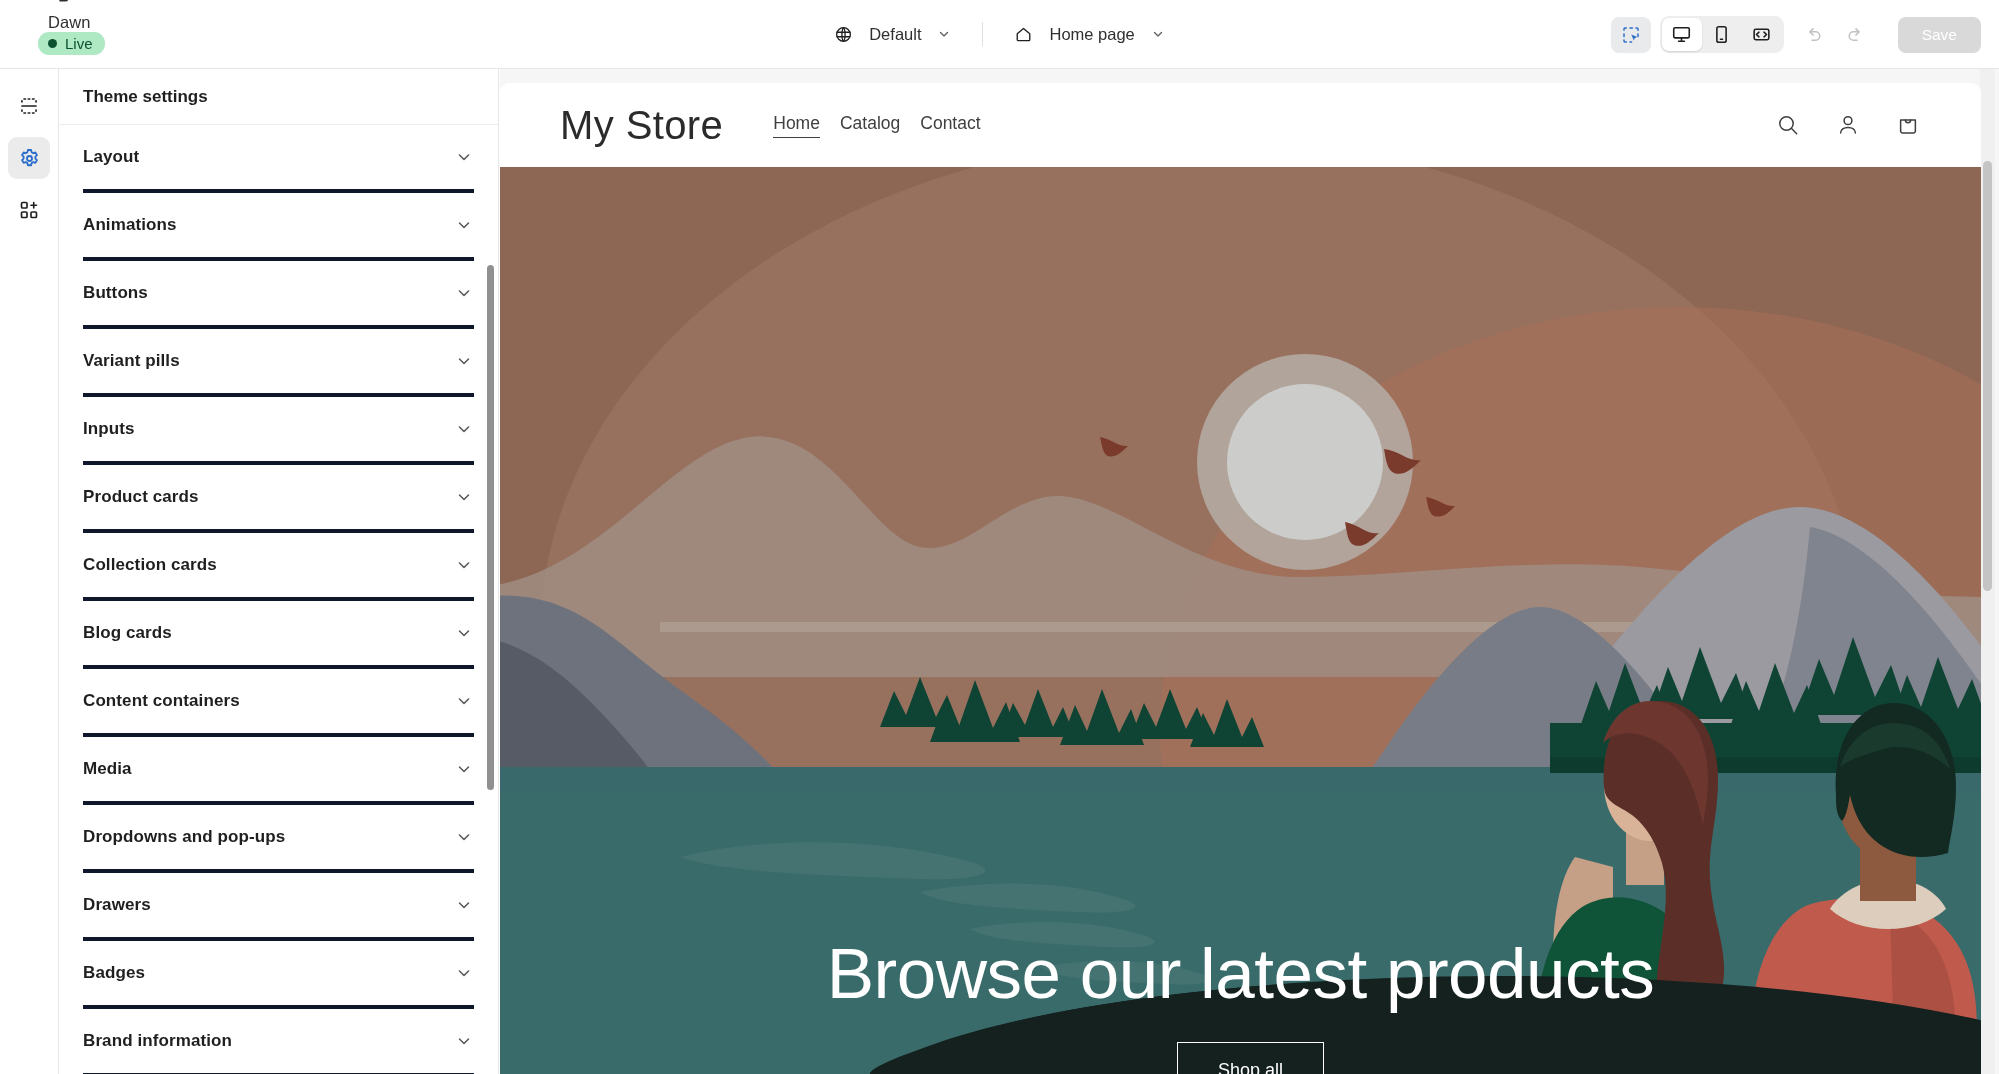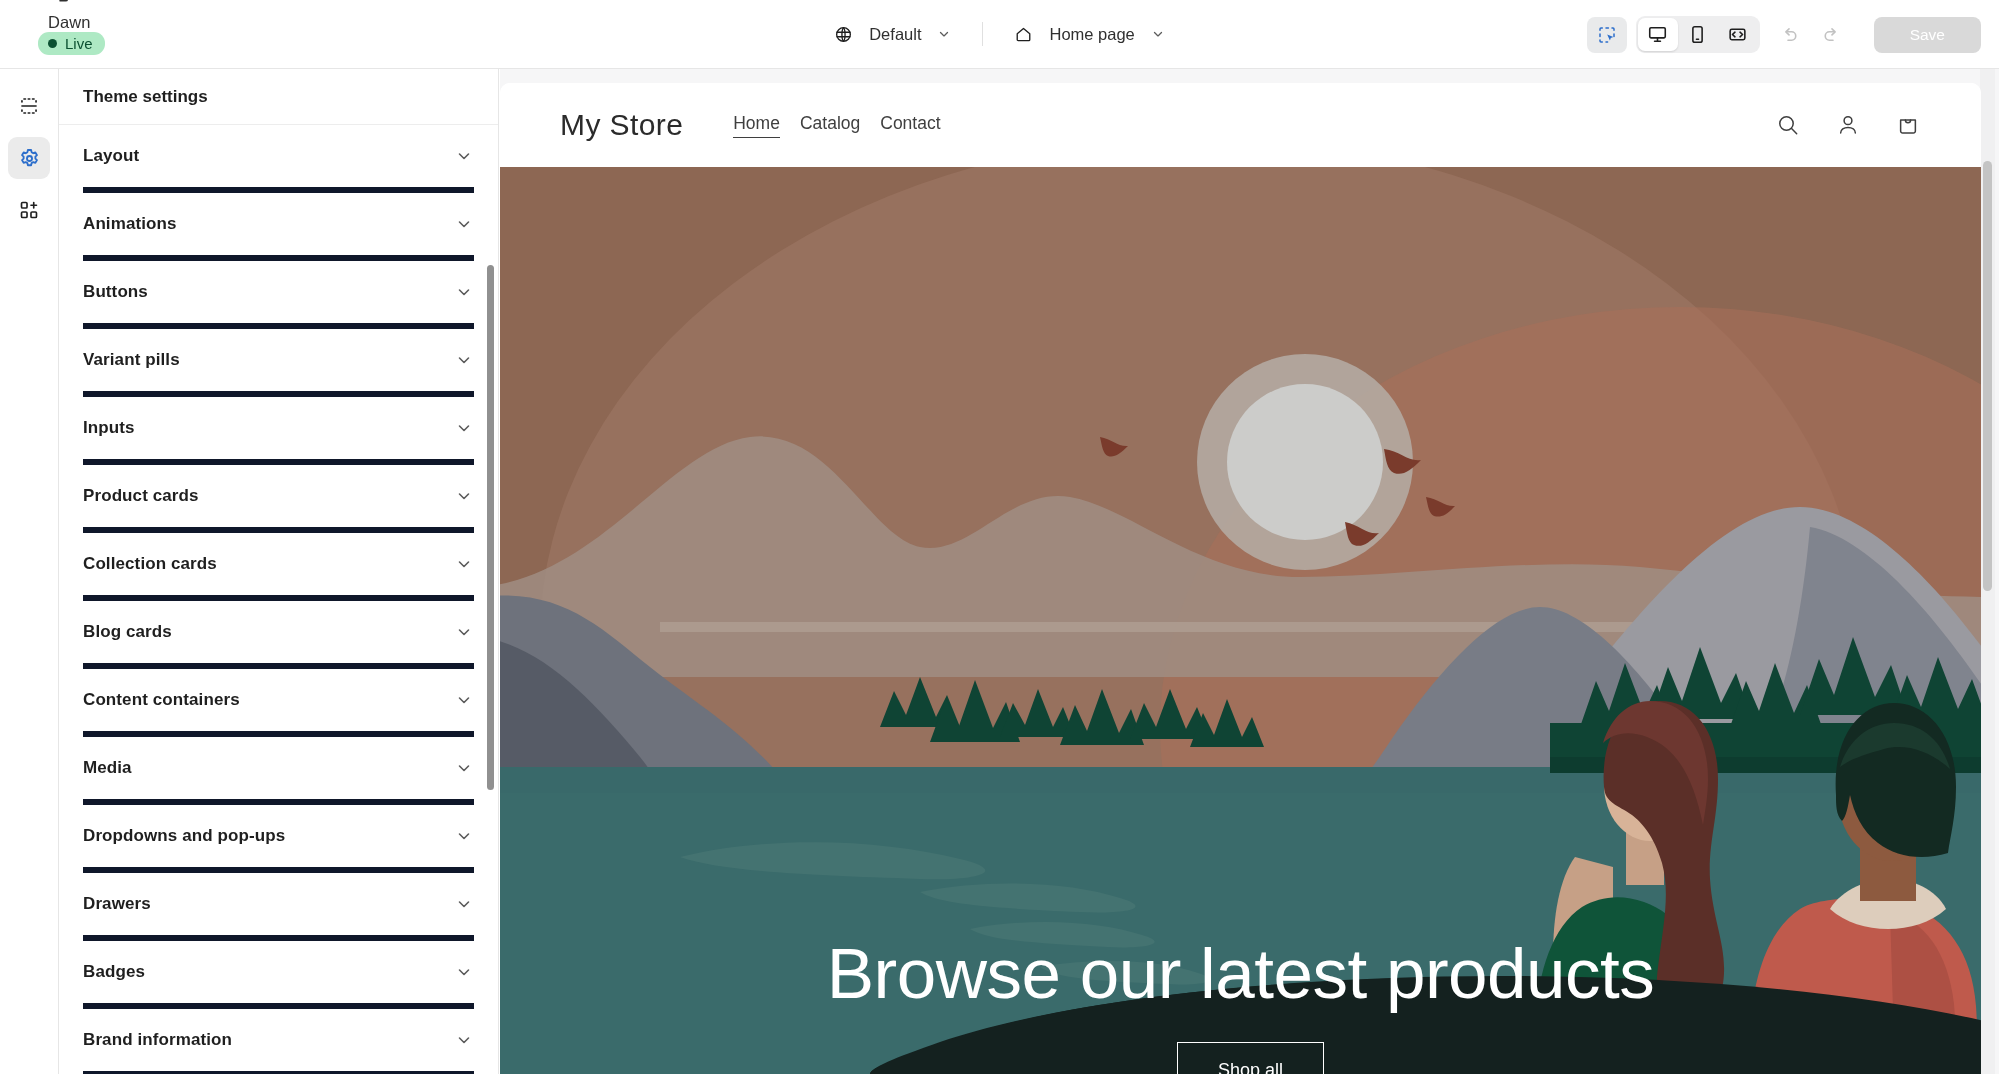--- a/index.html
+++ b/index.html
@@ -76,21 +76,21 @@
     width: 40px; height: 33px; border-radius: 7px;
     display: flex; align-items: center; justify-content: center;
     cursor: pointer; border: none; background: transparent;
   }
   .seg-item.active { background: #ffffff; box-shadow: 0 1px 2px rgba(0,0,0,.12); }
   .undo-redo { display: flex; align-items: center; margin-left: 12px; gap: 2px; }
   .save-btn {
     margin-left: 24px;
     background: #d9d9d9; color: #ffffff;
     border: none; border-radius: 8px;
-    padding: 9px 36px; font-size: 15.5px;
+    padding: 9px 24px; font-size: 15.5px;
     font-family: "Liberation Sans", sans-serif;
     cursor: default;
   }
 
   
   .rail {
     position: absolute; top: 69px; left: 0;
     width: 59px; height: 1005px;
     background: #ffffff;
     border-right: 1px solid #e6e6e6;
@@ -115,21 +115,21 @@
   .sb-header {
     height: 56px; display: flex; align-items: center;
     padding: 0 24px;
     border-bottom: 1px solid #ededed;
   }
   .sb-header span { font-size: 17px; font-weight: 700; color: #1f1f1f; }
   .sb-list { position: relative; }
   .sb-row {
     height: 68px; margin: 0 24px;
     display: flex; align-items: center; justify-content: space-between;
-    border-bottom: 6px solid #0f172a;
+    border-bottom: 4px solid #0f172a;
     cursor: pointer;
   }
   .sb-row span.lbl { font-size: 17px; font-weight: 700; color: #1f1f1f; letter-spacing: .1px; }
   .chev { color: #5c5c5c; display: flex; align-items: center; }
 
   .sb-scrollbar {
     position: absolute; right: 4px; top: 196px;
     width: 7px; height: 525px;
     background: #909090; border-radius: 4px;
     cursor: pointer;
@@ -148,21 +148,21 @@
     background: #ffffff;
     border-radius: 10px 10px 0 0;
     overflow: hidden;
   }
   .store-header {
     height: 84px; display: flex; align-items: center;
     padding: 0 60px; background: #ffffff; gap: 0;
   }
   .store-logo {
     font-family: "Liberation Sans", sans-serif;
-    font-size: 30px; color: #2b2b2b; font-weight: 400;
+    font-size: 40px; color: #2b2b2b; font-weight: 400;
     letter-spacing: .4px;
   }
   .store-nav { display: flex; align-items: center; gap: 20px; margin-left: 50px; }
   .store-nav a {
     font-size: 17.5px; color: #3f3f3f; text-decoration: none;
     padding-bottom: 3px; cursor: pointer;
   }
   .store-nav a.active { border-bottom: 1.6px solid #3f3f3f; }
   .store-icons { margin-left: auto; display: flex; align-items: center; gap: 34px; }
   .store-icons .si { cursor: pointer; display: flex; align-items: center; }

